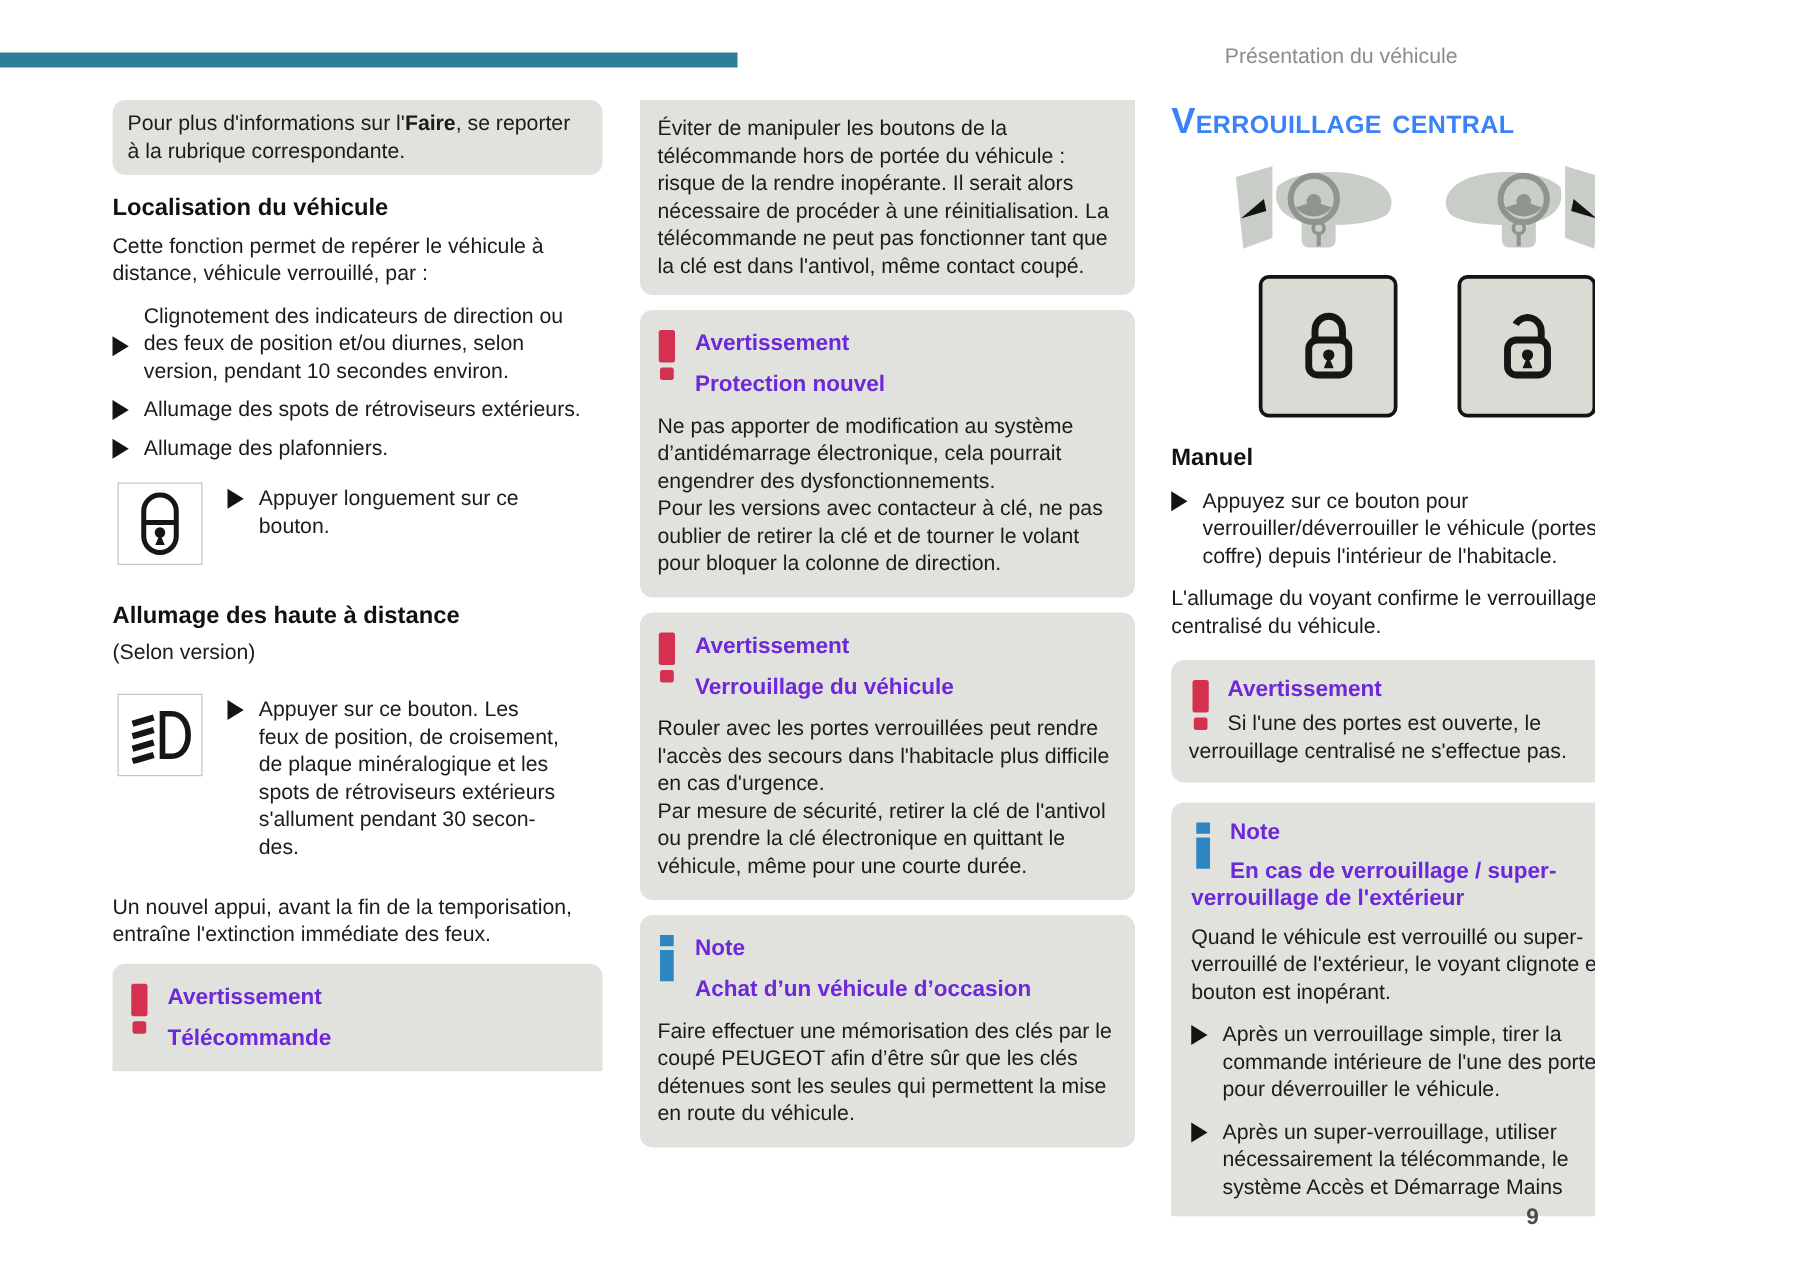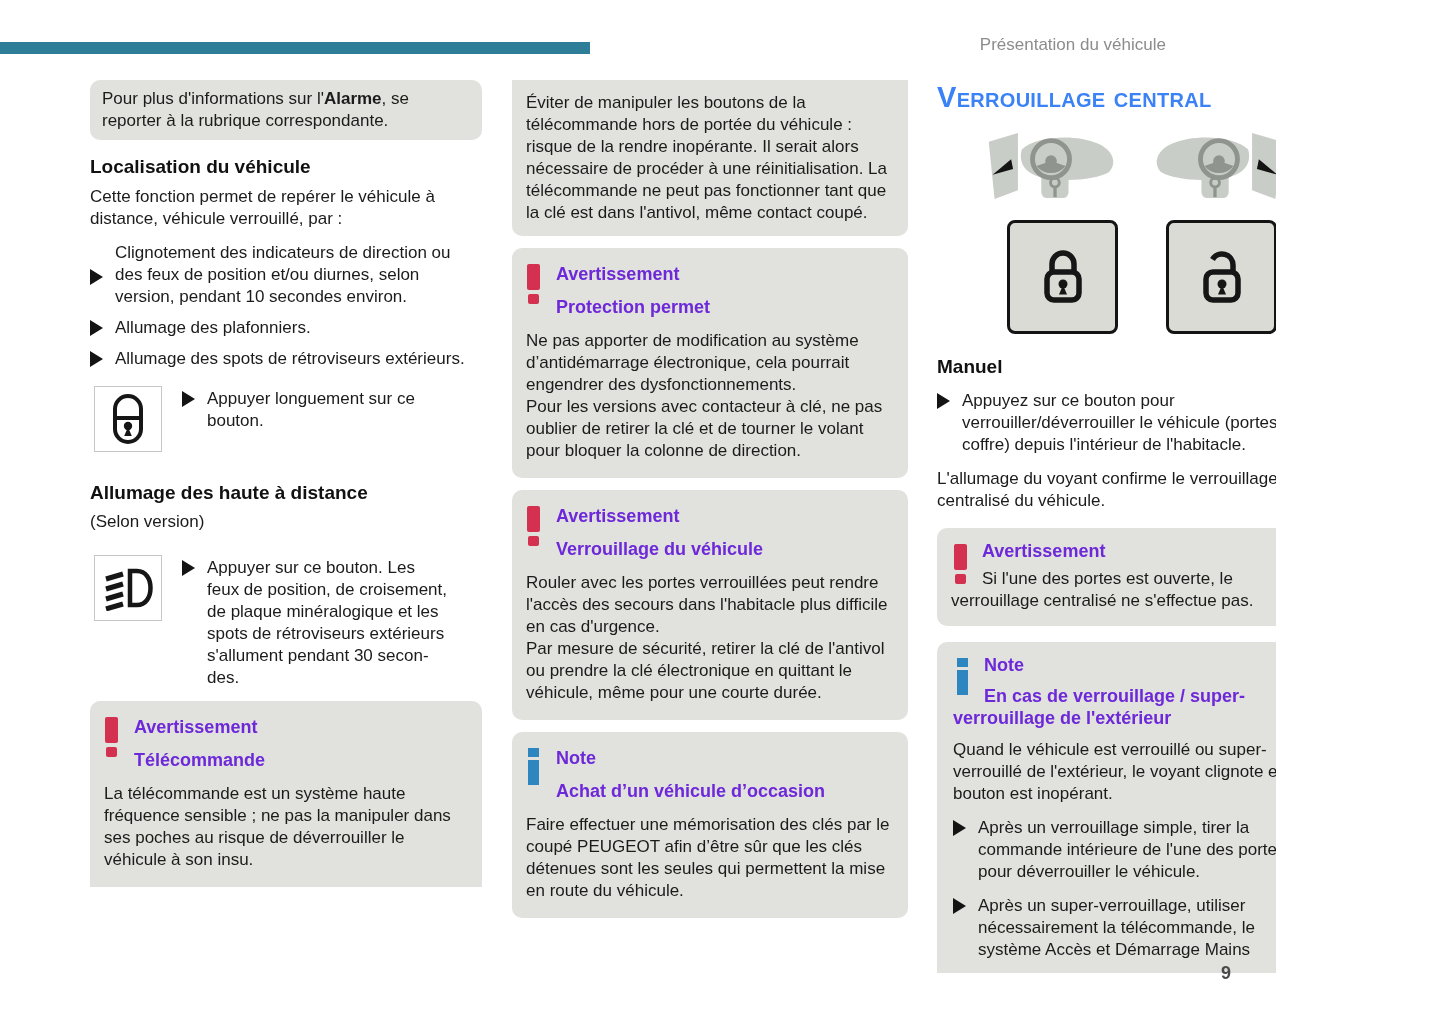--- a/index.html
+++ b/index.html
@@ -58,38 +58,38 @@
 </head>
 <body>
 
 <div class="page">
   <div class="topbar"></div>
   <div class="htitle">Présentation du véhicule</div>
   <div class="chapnum">2</div>
 
   <div class="col colL">
     <div class="gbox" style="padding:8px 12px;">
-      <span><span>Pour plus d'informations sur l'</span><b>Alarme</b><span>, se reporter à la rubrique correspondante.</span></span>
+      <span><span>Pour plus d'informations sur l'</span><b>Faire</b><span>, se reporter à la rubrique correspondante.</span></span>
     </div>
 
     <h3 class="mt16">Localisation du véhicule</h3>
     <p class="mt8">Cette fonction permet de repérer le véhicule à distance, véhicule verrouillé, par :</p>
 
     <div style="margin-top:4px;">
       <div class="bli" style="margin-top:12px;align-items:center;">
         <span class="tri"></span>
         <span>Clignotement des indicateurs de direction ou des feux de position et/ou diurnes, selon version, pendant 10 secondes environ.</span>
       </div>
       <div class="bli">
         <span class="tri"></span>
+        <span>Allumage des spots de rétroviseurs extérieurs.</span>
+      </div>
+      <div class="bli">
+        <span class="tri"></span>
         <span>Allumage des plafonniers.</span>
-      </div>
-      <div class="bli">
-        <span class="tri"></span>
-        <span>Allumage des spots de rétroviseurs extérieurs.</span>
       </div>
     </div>
 
     <div class="irow" style="margin-top:16px;">
       <div class="ibox">
         <svg width="40" height="52" viewBox="0 0 40 52">
           <rect x="7" y="3" width="26" height="46" rx="13" fill="none" stroke="#161616" stroke-width="4"></rect>
           <line x1="7" y1="25" x2="33" y2="25" stroke="#161616" stroke-width="4"></line>
           <circle cx="20" cy="33" r="4.2" fill="#161616"></circle>
           <path d="M20 34 L16.2 43 L23.8 43 Z" fill="#161616"></path>
@@ -115,50 +115,50 @@
             <line x1="3" y1="44" x2="20" y2="39"></line>
           </g>
         </svg>
       </div>
       <div class="bli">
         <span class="tri"></span>
         <span>Appuyer sur ce bouton. Les feux de position, de croisement, de plaque minéralogique et les spots de rétroviseurs extérieurs s'allument pendant 30 secon-des.</span>
       </div>
     </div>
 
+    <p style="margin-top:26px;">Un nouvel appui, avant la fin de la temporisation, entraîne l'extinction immédiate des feux.</p>
 
     <div class="gbox warnbox cutbottom mt12">
       <div class="whead">
         <span class="excl">
             <span class="b"></span>
             <span class="d"></span>
           </span>
         <span class="wtitles">
           <span class="wtitle">Avertissement</span>
           <span class="wtitle">Télécommande</span>
         </span>
       </div>
-      <p class="wbody">La télécommande est un système haute fréquence sensible ; ne pas la manipuler dans ses poches au risque de déverrouiller le véhicule à son insu.</p>
     </div>
   </div>
 
   <div class="col colM">
     <div class="gbox cuttop" style="padding:12px 14px;">
       <p>Éviter de manipuler les boutons de la télécommande hors de portée du véhicule : risque de la rendre inopérante. Il serait alors nécessaire de procéder à une réinitialisation. La télécommande ne peut pas fonctionner tant que la clé est dans l'antivol, même contact coupé.</p>
     </div>
 
     <div class="gbox warnbox mt12">
       <div class="whead">
         <span class="excl">
             <span class="b"></span>
             <span class="d"></span>
           </span>
         <span class="wtitles">
           <span class="wtitle">Avertissement</span>
-          <span class="wtitle">Protection permet</span>
+          <span class="wtitle">Protection nouvel</span>
         </span>
       </div>
       <p class="wbody pre">Ne pas apporter de modification au système d’antidémarrage électronique, cela pourrait engendrer des dysfonctionnements.
 Pour les versions avec contacteur à clé, ne pas oublier de retirer la clé et de tourner le volant pour bloquer la colonne de direction.</p>
     </div>
 
     <div class="gbox warnbox mt12">
       <div class="whead">
         <span class="excl">
             <span class="b"></span>

